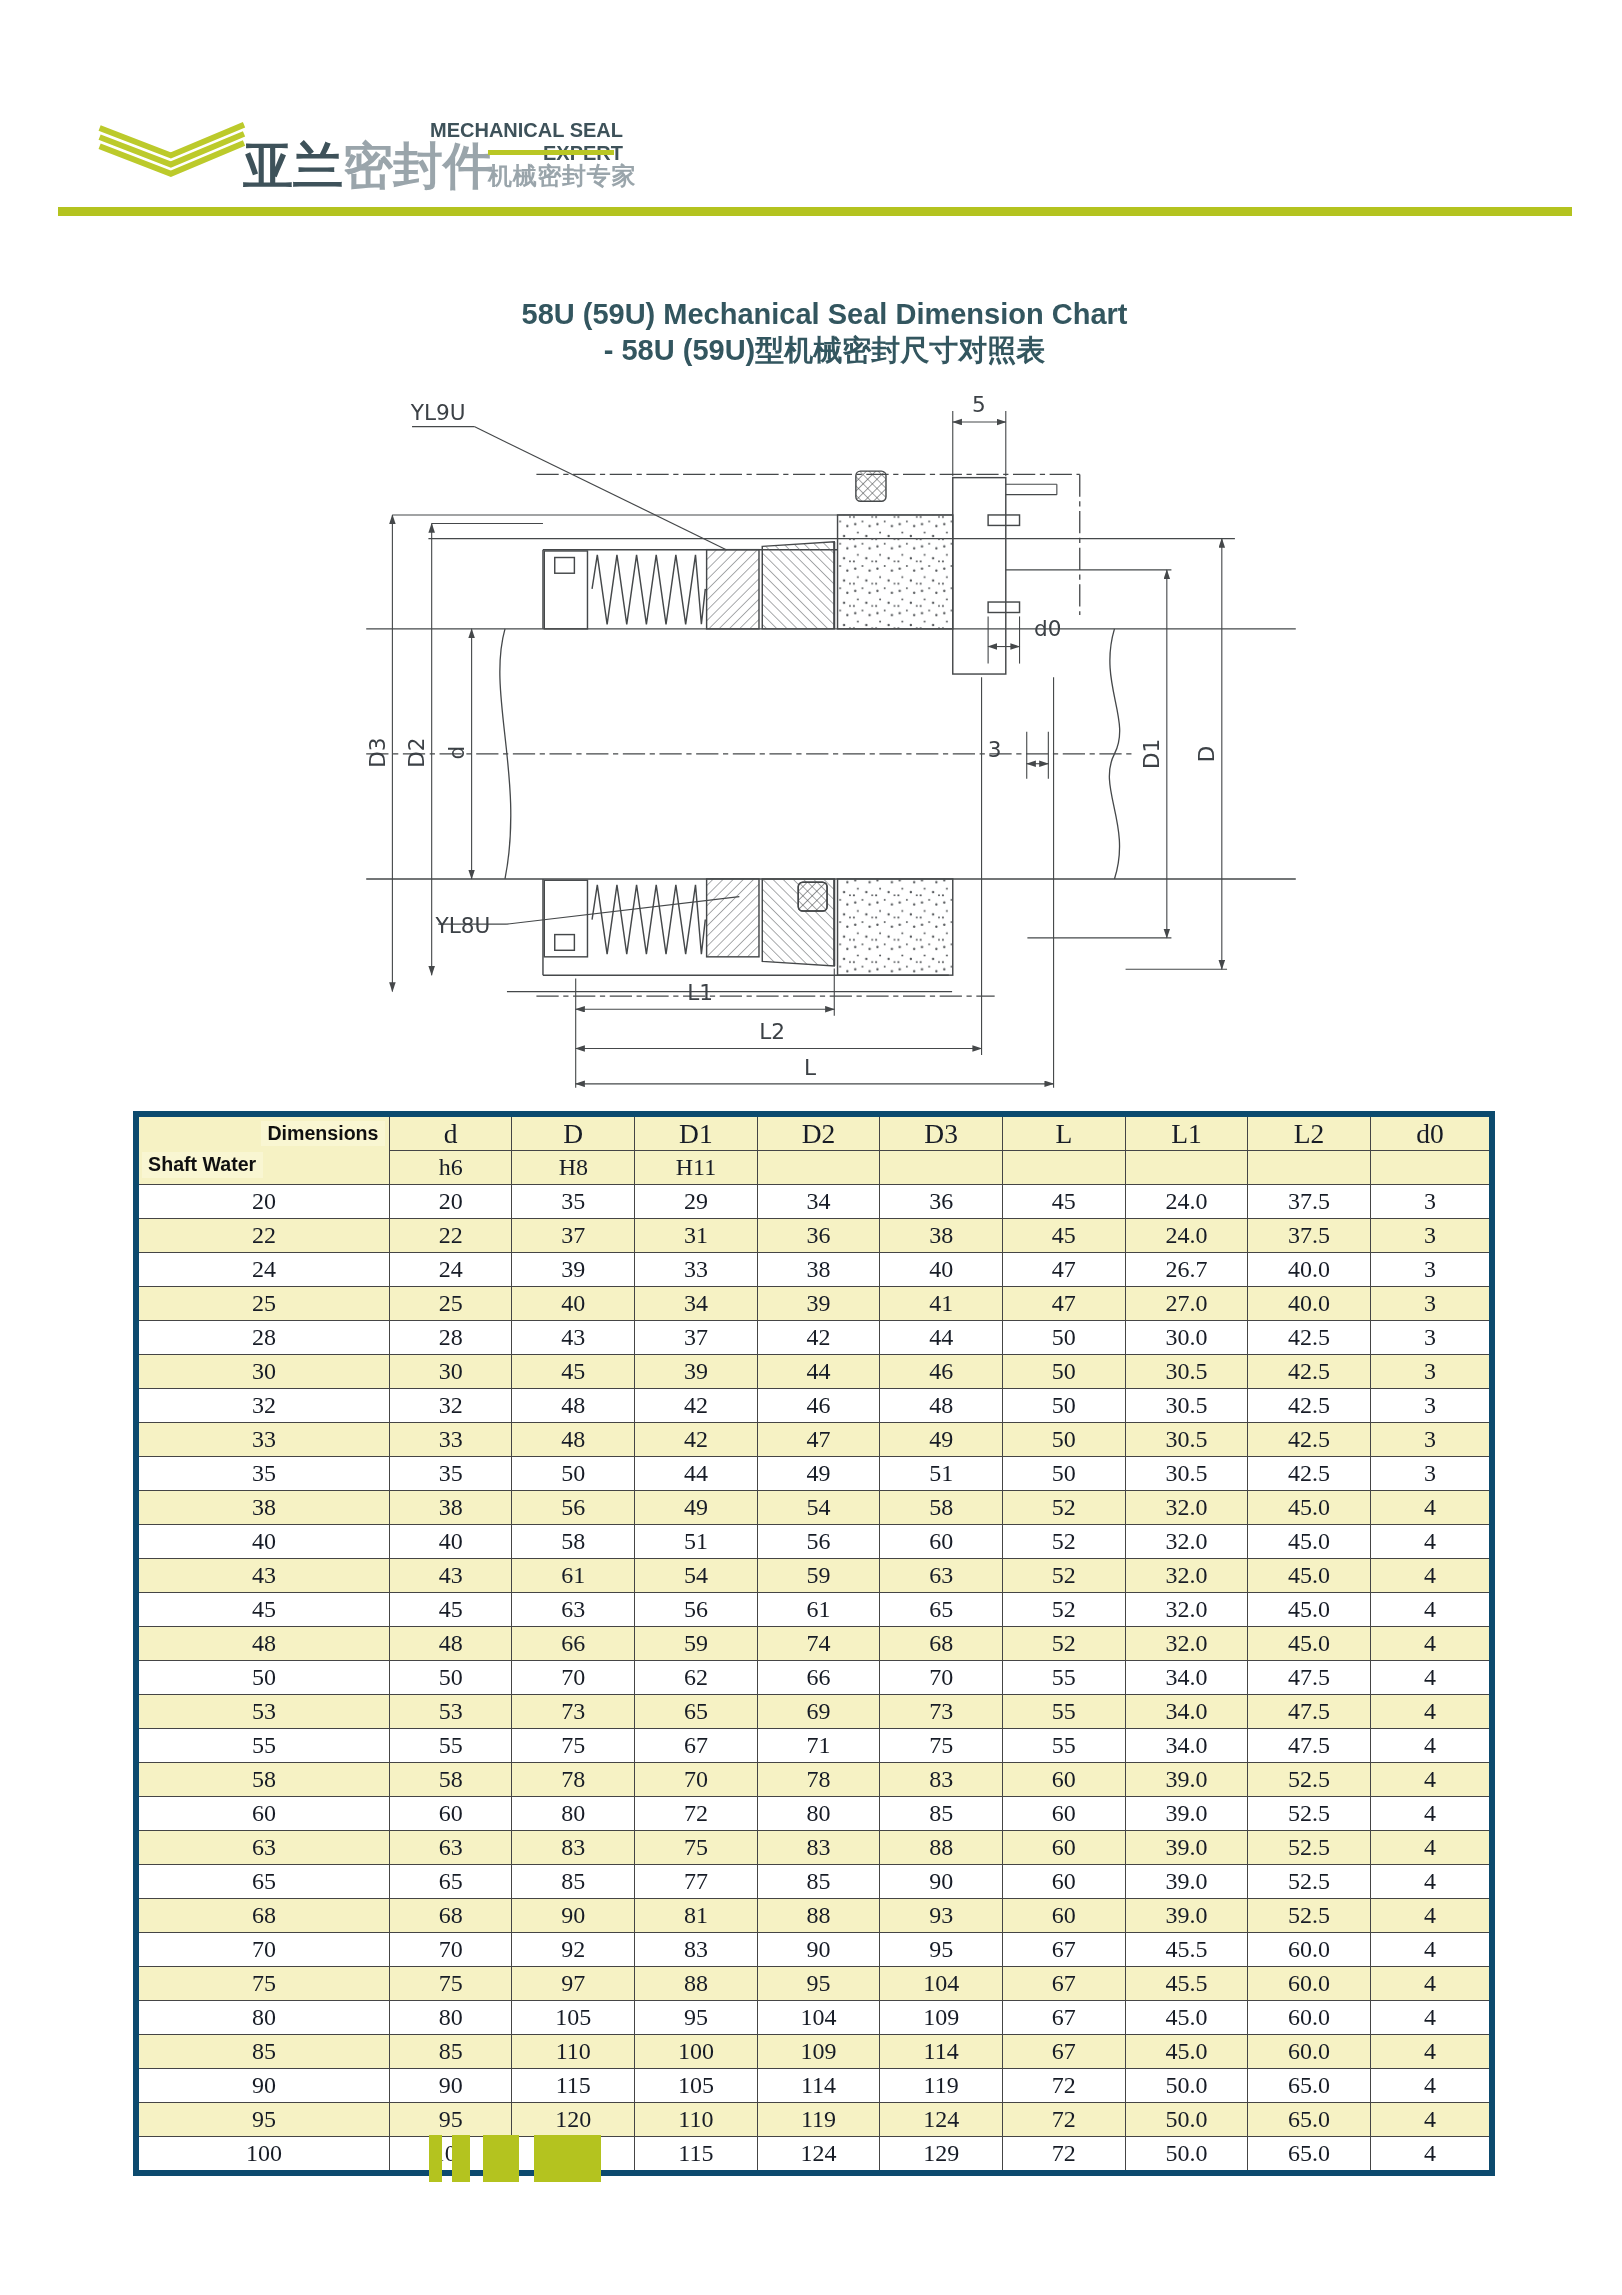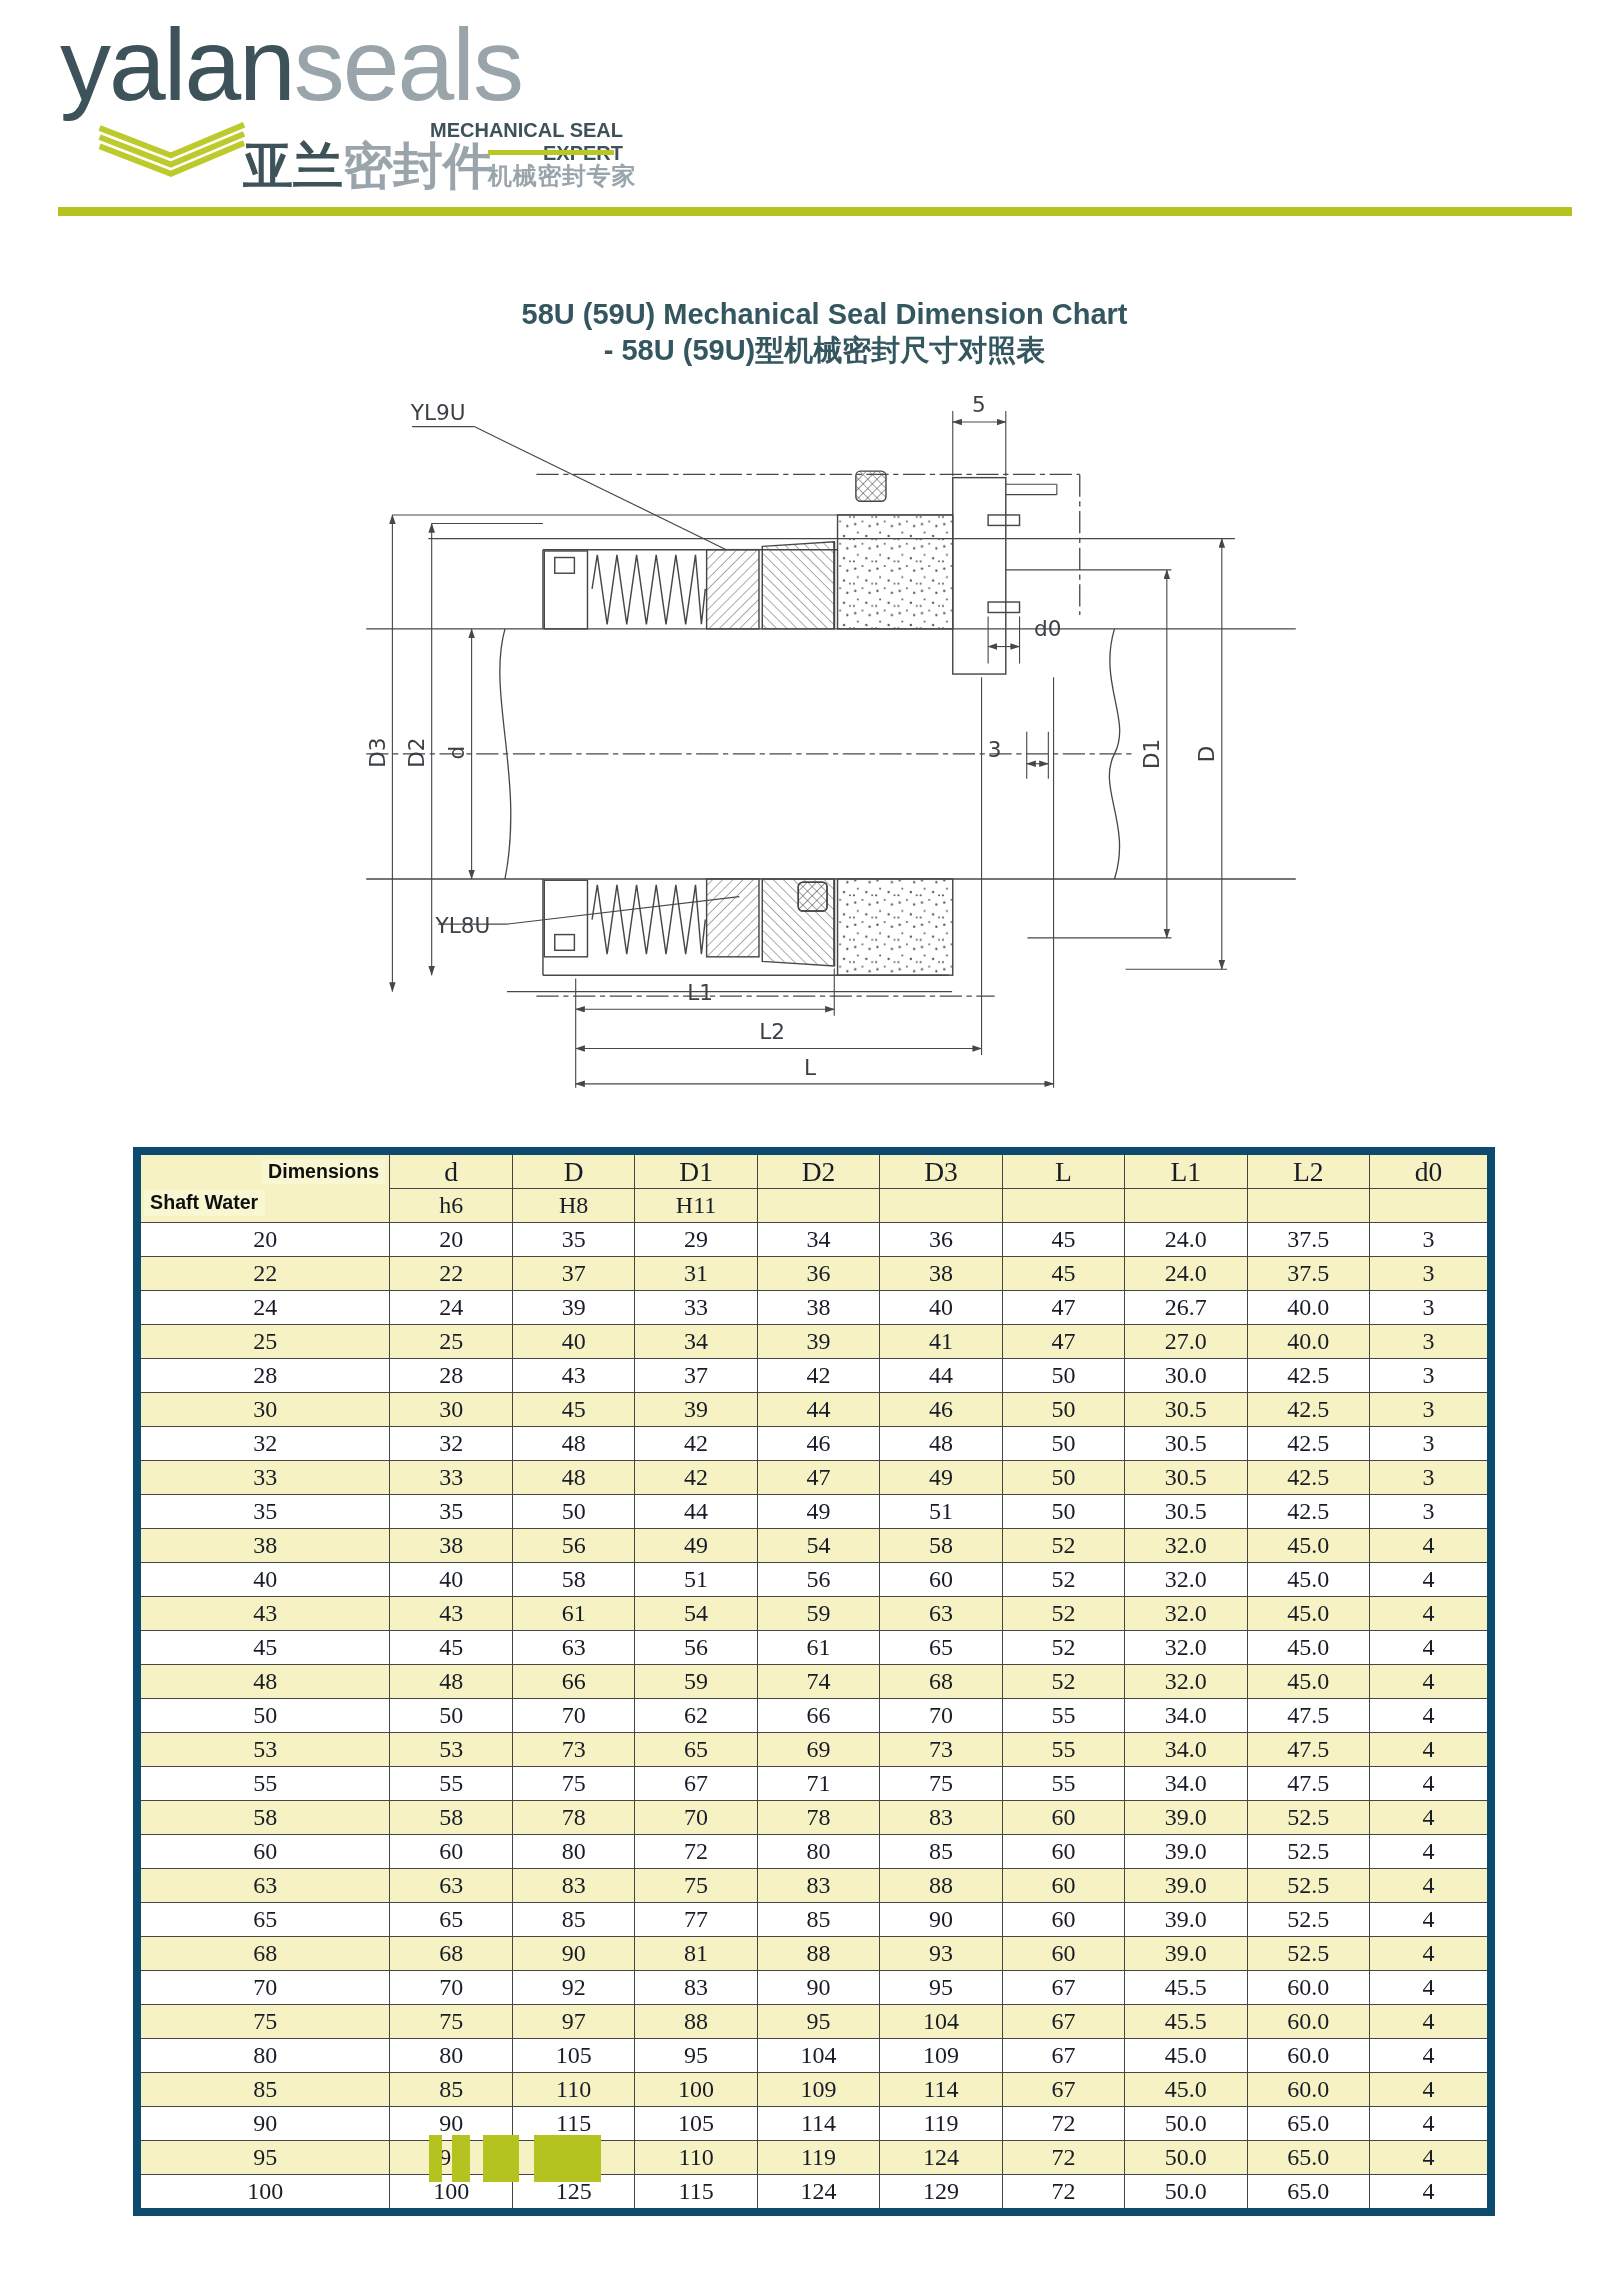--- a/index.html
+++ b/index.html
@@ -26,21 +26,21 @@
     font-size:33px;font-weight:bold;font-style:italic;color:#32565f;letter-spacing:-0.7px;white-space:nowrap;}
   
   .doc-title{position:absolute;left:13px;top:296px;width:1623px;text-align:center;
     color:#33565f;font-weight:bold;font-size:29px;line-height:36px;}
   
   .drawing-wrap{position:absolute;left:340px;top:386px;width:982px;height:707px;text-align:right;}
   .drawing-wrap svg{display:block;}
   .dwg-txt{font-family:"DejaVu Sans",sans-serif;font-size:33px;fill:#3c4146;}
   
   .dim-table{position:absolute;left:133px;top:1111px;border-collapse:collapse;table-layout:fixed;
-    width:1362px;border:8px solid #0c4a6e;font-family:"Liberation Serif",serif;margin-top:36px;}
+    width:1362px;border:6px solid #0c4a6e;font-family:"Liberation Serif",serif;}
   .dim-table col.c-first{width:250px;}
   .dim-table col.c-dim{width:121px;}
   .dim-table col.c-last{width:120px;}
   .dim-table th,.dim-table td{border:1.3px solid #454545;text-align:center;padding:0;
     font-weight:normal;color:#171c26;overflow:hidden;}
   .dim-table thead th{background:#f6f2c4;height:33px;font-size:27.5px;}
   .dim-table thead tr.tol-row th{font-size:24px;height:33px;}
   .dim-table tbody td{height:33px;font-size:24px;}
   .dim-table tbody tr:nth-child(odd){background:#ffffff;}
   .dim-table tbody tr:nth-child(even){background:#f6f2c4;}
@@ -59,23 +59,20 @@
   .stripe-4{left:534px;width:67px;}
   .footer-bar{position:absolute;left:612px;top:2135px;width:1010px;height:47px;background:#b4c31f;
     color:#ffffff;font-size:26px;font-weight:bold;text-align:center;line-height:47px;white-space:nowrap;}
   .footer-bar span{margin:0 4.6px;}
 </style>
 </head>
 <body>
 
 <div class="page">
 
-  <div class="logo-text">
-    <span class="logo-part1">yalan</span><span class="logo-part2">seals</span>
-  </div>
   <div class="logo-chevrons">
     <svg width="149" height="63" viewBox="0 0 228 96">
       <polyline points="4,12 113,54 225,7" fill="none" stroke="#bcca2b" stroke-width="9"></polyline>
       <polyline points="4,26 113,68 225,21" fill="none" stroke="#bcca2b" stroke-width="9"></polyline>
       <polyline points="4,40 113,82 225,35" fill="none" stroke="#bcca2b" stroke-width="9"></polyline>
     </svg>
   </div>
   <div class="logo-expert">MECHANICAL SEAL EXPERT</div>
   <div class="logo-cn">
     <span class="cn1">亚兰</span><span class="cn2">密封件</span>

